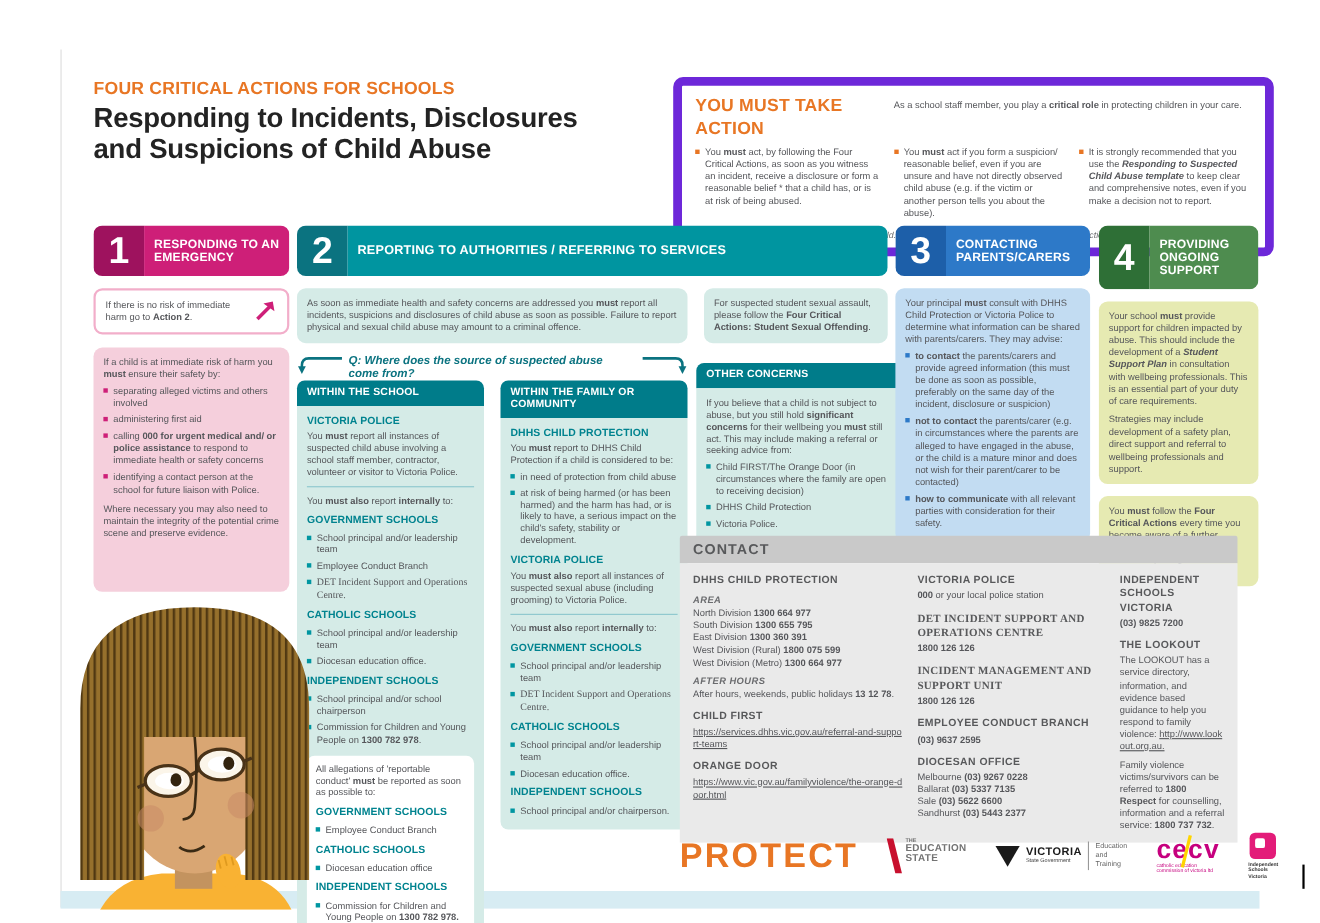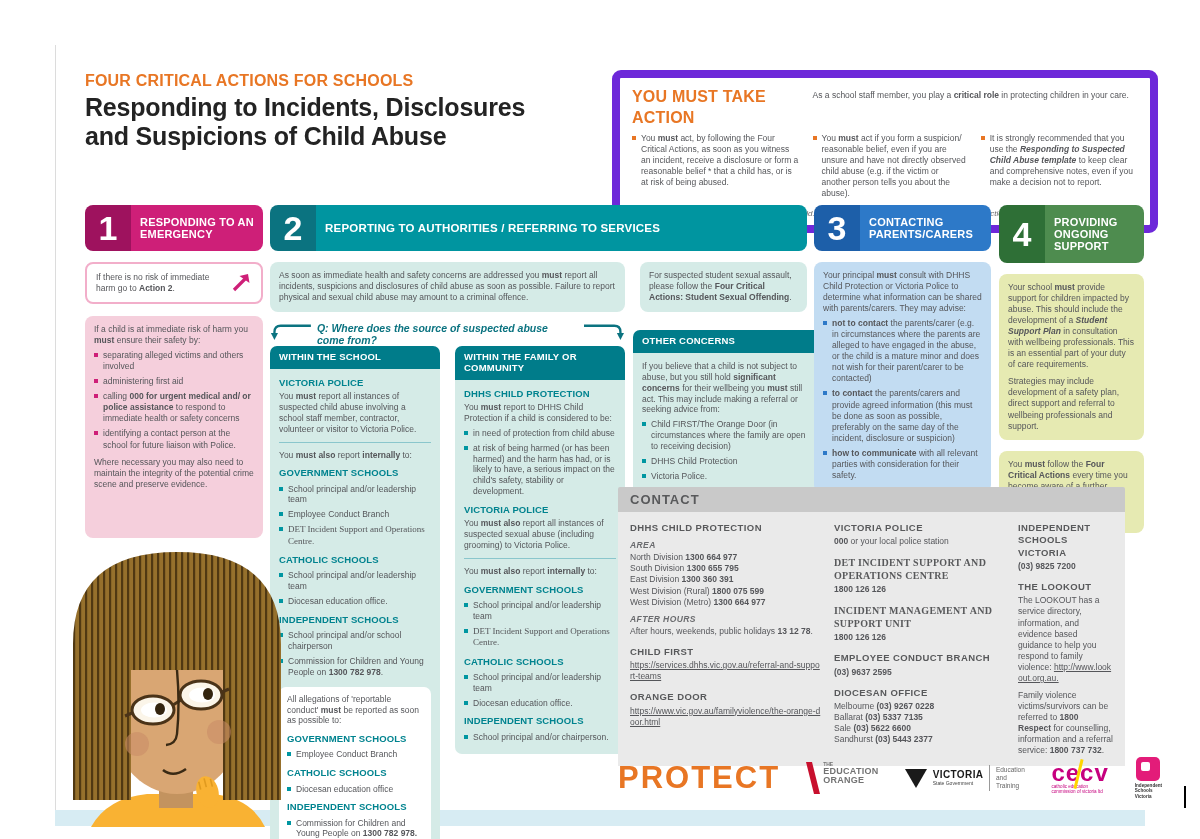--- a/index.html
+++ b/index.html
@@ -246,22 +246,22 @@
   </div>
 
   <div class="abs" style="left:814px;top:205px;width:177px;">
     <div class="ah" style="height:46px;">
       <div class="num" style="background:#1D5FA9;">3</div>
       <div class="at" style="background:#2D79C8;">CONTACTING PARENTS/CARERS</div>
     </div>
     <div class="box lt-blue" style="margin-top:11px;min-height:195px;">
       <div>Your principal <b>must</b> consult with DHHS Child Protection or Victoria Police to determine what information can be shared with parents/carers. They may advise:</div>
       <ul class="sq">
+        <li><b>to contact</b> the parents/carers and provide agreed information (this must be done as soon as possible, preferably on the same day of the incident, disclosure or suspicion)</li>
         <li><b>not to contact</b> the parents/carer (e.g. in circumstances where the parents are alleged to have engaged in the abuse, or the child is a mature minor and does not wish for their parent/carer to be contacted)</li>
-        <li><b>to contact</b> the parents/carers and provide agreed information (this must be done as soon as possible, preferably on the same day of the incident, disclosure or suspicion)</li>
         <li><b>how to communicate</b> with all relevant parties with consideration for their safety.</li>
       </ul>
     </div>
   </div>
 
   <div class="abs" style="left:999px;top:205px;width:145px;">
     <div class="ah" style="height:58px;">
       <div class="num" style="background:#2E6F36;">4</div>
       <div class="at" style="background:#4E8C4F;">PROVIDING ONGOING SUPPORT</div>
     </div>
@@ -322,21 +322,21 @@
 
   <div class="abs logos" style="left:618px;top:752px;width:527px;height:52px;">
     <div class="protect">PROTECT</div>
     <div class="edstate">
       <svg class="tick" viewBox="0 0 14 32">
         <path d="M0,0 L6,0 L14,32 L8,32 Z" fill="#C8102E"></path>
       </svg>
       <div class="lines">
         <div class="l0">THE</div>
         <div class="l1">EDUCATION</div>
-        <div class="l2">ORANGE</div>
+        <div class="l2">STATE</div>
       </div>
     </div>
     <div class="vic">
       <div class="tri"></div>
       <div class="vt">
         <div class="vname">VICTORIA</div>
         <div class="vsub">State Government</div>
       </div>
       <div class="sep"></div>
       <div class="dept">Education and Training</div>

